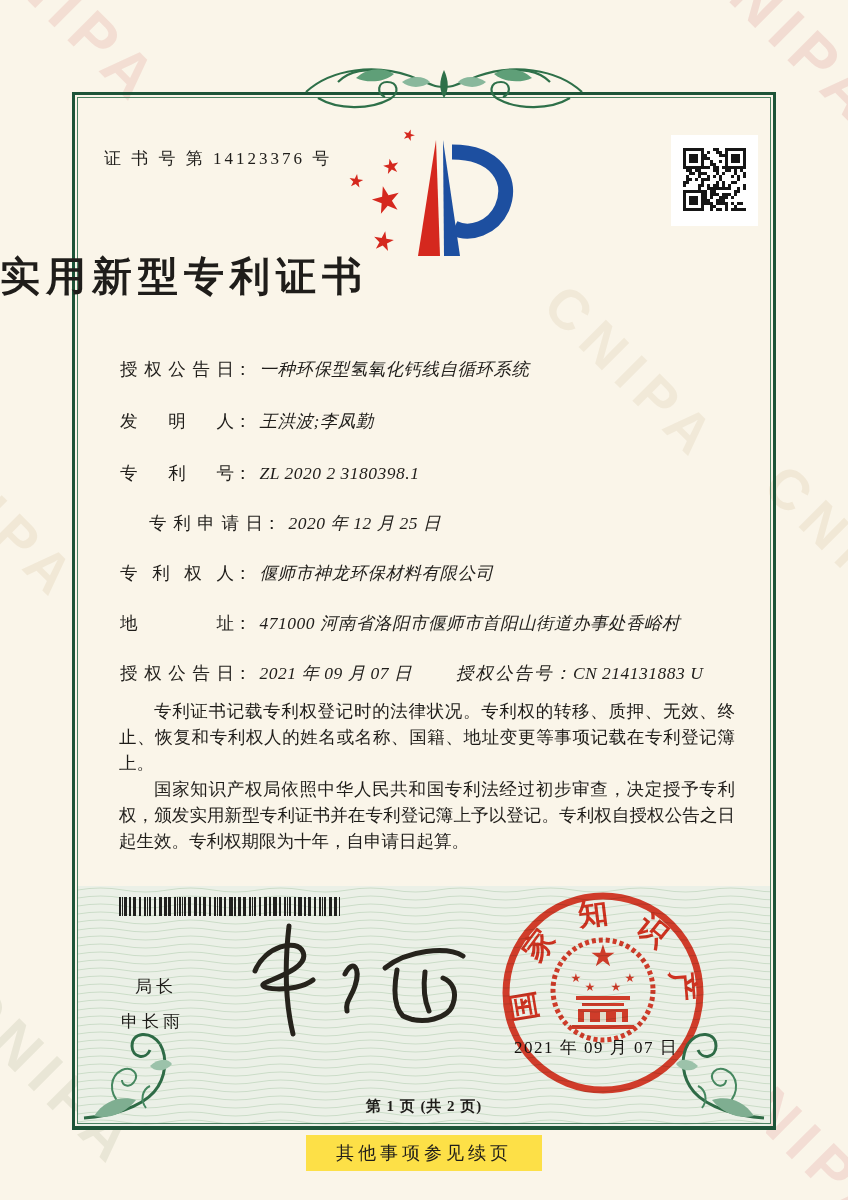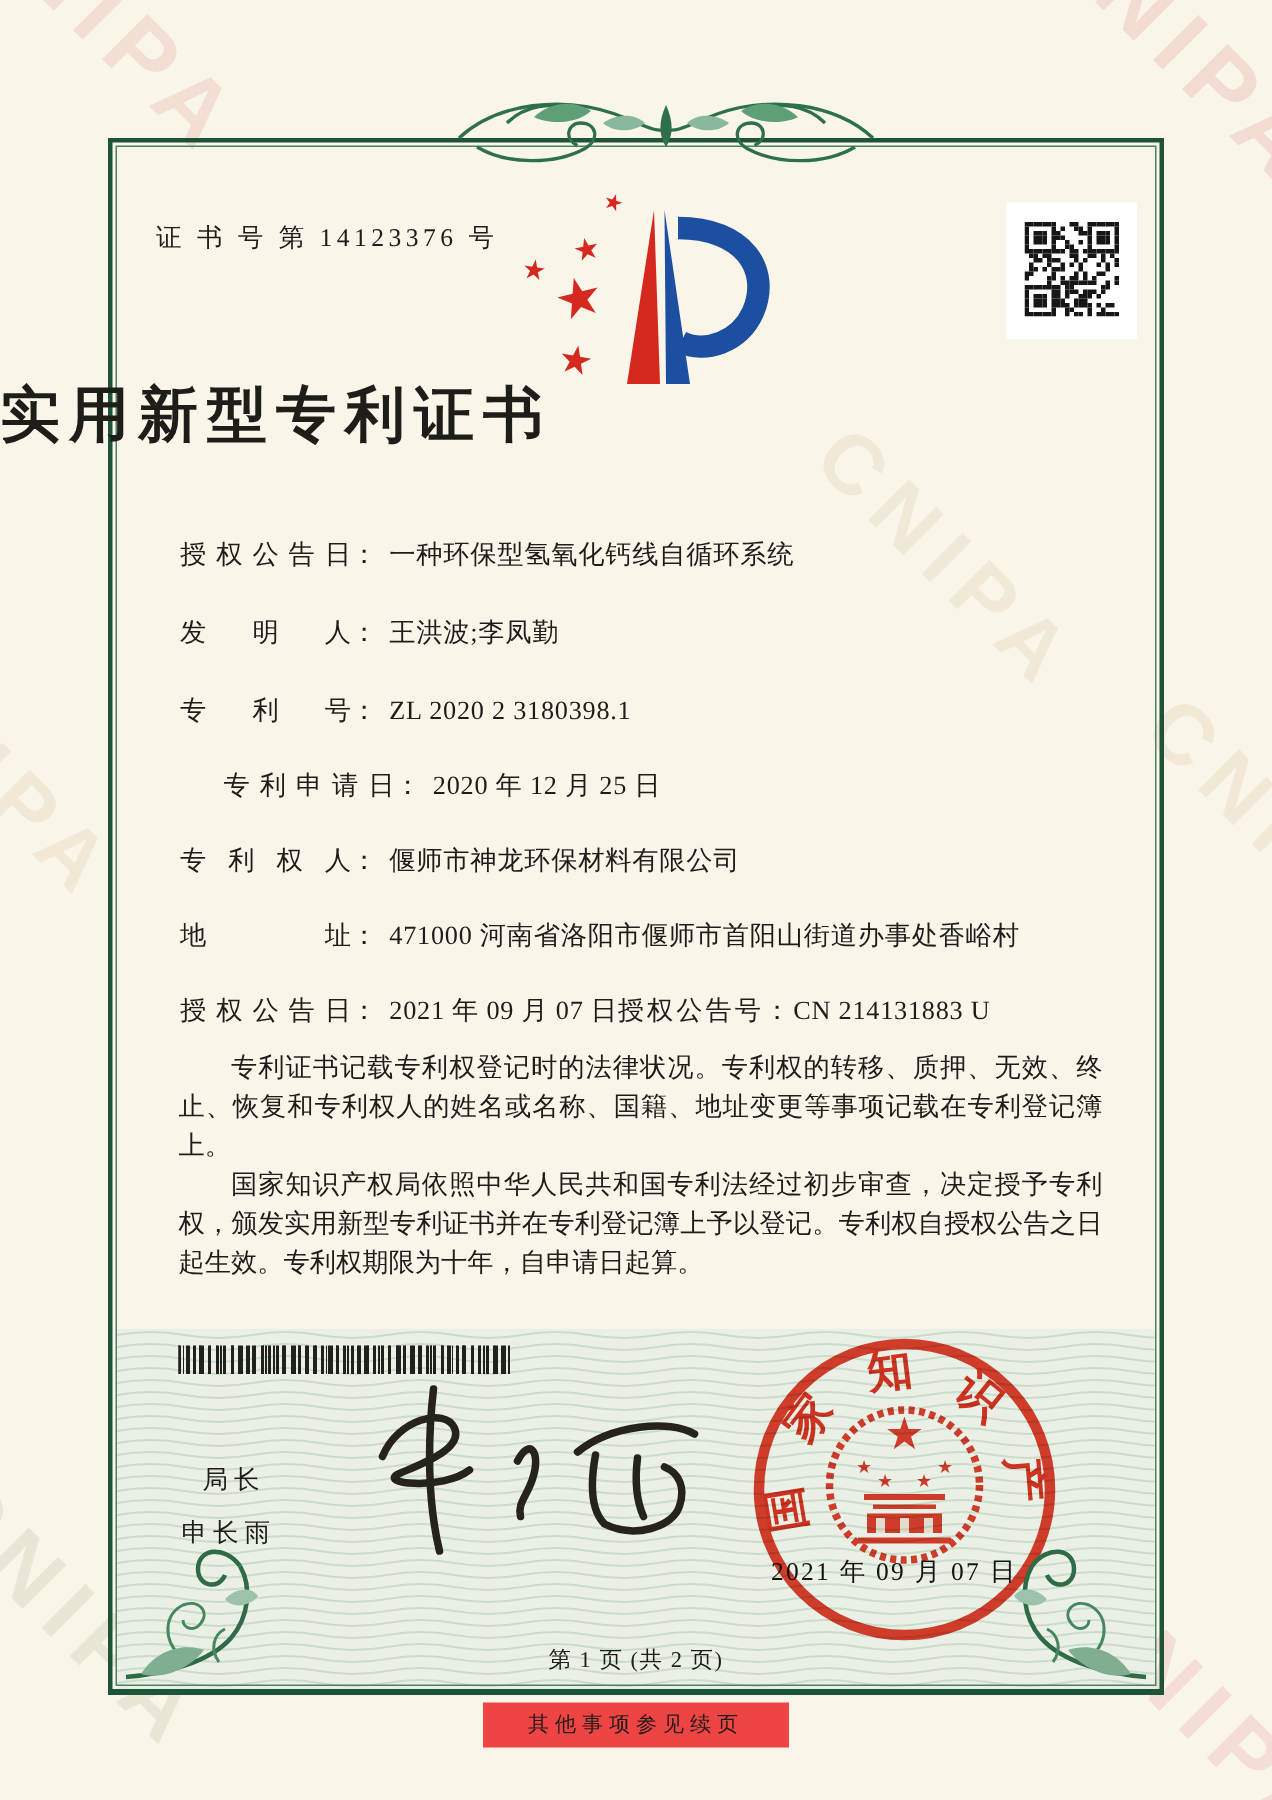--- a/index.html
+++ b/index.html
@@ -28,22 +28,22 @@
   .logo{ position:absolute; left:346px; top:134px; width:176px; height:128px; }
   .logo .star{ position:absolute; color:#d5281e; line-height:1; font-family:"DejaVu Sans",sans-serif;}
   .qrpatch{ position:absolute; left:671px; top:135px; width:87px; height:91px; background:#ffffff; }
   .title{
     position:absolute; left:0; top:249px; width:100%; 
     font-size:40px; font-weight:bold; letter-spacing:6px;
   }
   .frow{ position:absolute; left:120px; font-size:17.5px; white-space:nowrap; }
   .flabel{ display:inline-block; width:114px; text-align:justify; text-align-last:justify; vertical-align:bottom;}
   .fcolon{ display:inline-block; margin-right:8px; }
-  .fvalue{ letter-spacing:0.5px; }
-  .flabel2{ display:inline-block; letter-spacing:2px; }
+  .fvalue{ letter-spacing:0.5px;font-style:italic; }
+  .flabel2{ display:inline-block; margin-left:44px; letter-spacing:2px;font-style:italic; }
   .paras{
     position:absolute; left:119px; top:698px; width:616px;
     font-size:17.5px; line-height:26px; text-align:justify;
   }
   .paras p{ margin:0; text-indent:2em; }
   .barcode{
     position:absolute; left:119px; top:897px; width:221px; height:19px;
     background-image:
       repeating-linear-gradient(90deg,#20201e 0 2px,rgba(0,0,0,0) 2px 5px),
       repeating-linear-gradient(90deg,#20201e 0 1px,rgba(0,0,0,0) 1px 7px),
@@ -51,25 +51,25 @@
   }
   .director{ position:absolute; left:135px; top:975px; font-size:17px; letter-spacing:4px; }
   .director-name{ position:absolute; left:121px; top:1010px; font-size:17px; letter-spacing:4px; }
   .sig{ position:absolute; left:225px; top:916px; }
   .seal{ position:absolute; left:498px; top:888px; mix-blend-mode:multiply; }
   .sealdate{
     position:absolute; left:514px; top:1036px; font-size:17px; letter-spacing:1.5px;
     color:#14120f; z-index:6; white-space:nowrap;
   }
   .pagefoot{
-    position:absolute; left:0; top:1097px; width:100%; text-align:center; font-size:15px; letter-spacing:1px;
+    position:absolute; left:0; top:1097px; width:100%; text-align:center; font-size:15px; letter-spacing:1px;font-weight:bold;
   }
   .contnote{
     position:absolute; left:50%; transform:translateX(-50%); top:1135px;
-    background:#ef4444; padding:6px 30px; font-size:14px; letter-spacing:4px; white-space:nowrap;
+    background:#fde047; padding:6px 30px; font-size:18px; letter-spacing:4px; white-space:nowrap;
   }
   .ornament{ position:absolute; z-index:3; }
   svg text{ font-family:"Liberation Serif","DejaVu Serif",serif; }
 </style>
 </head>
 <body>
 
 <div class="page">
 
   <div class="wm" style="left:-52px; top:-26px; font-size:62px; color:#f3ded3;">CNIPA</div>

